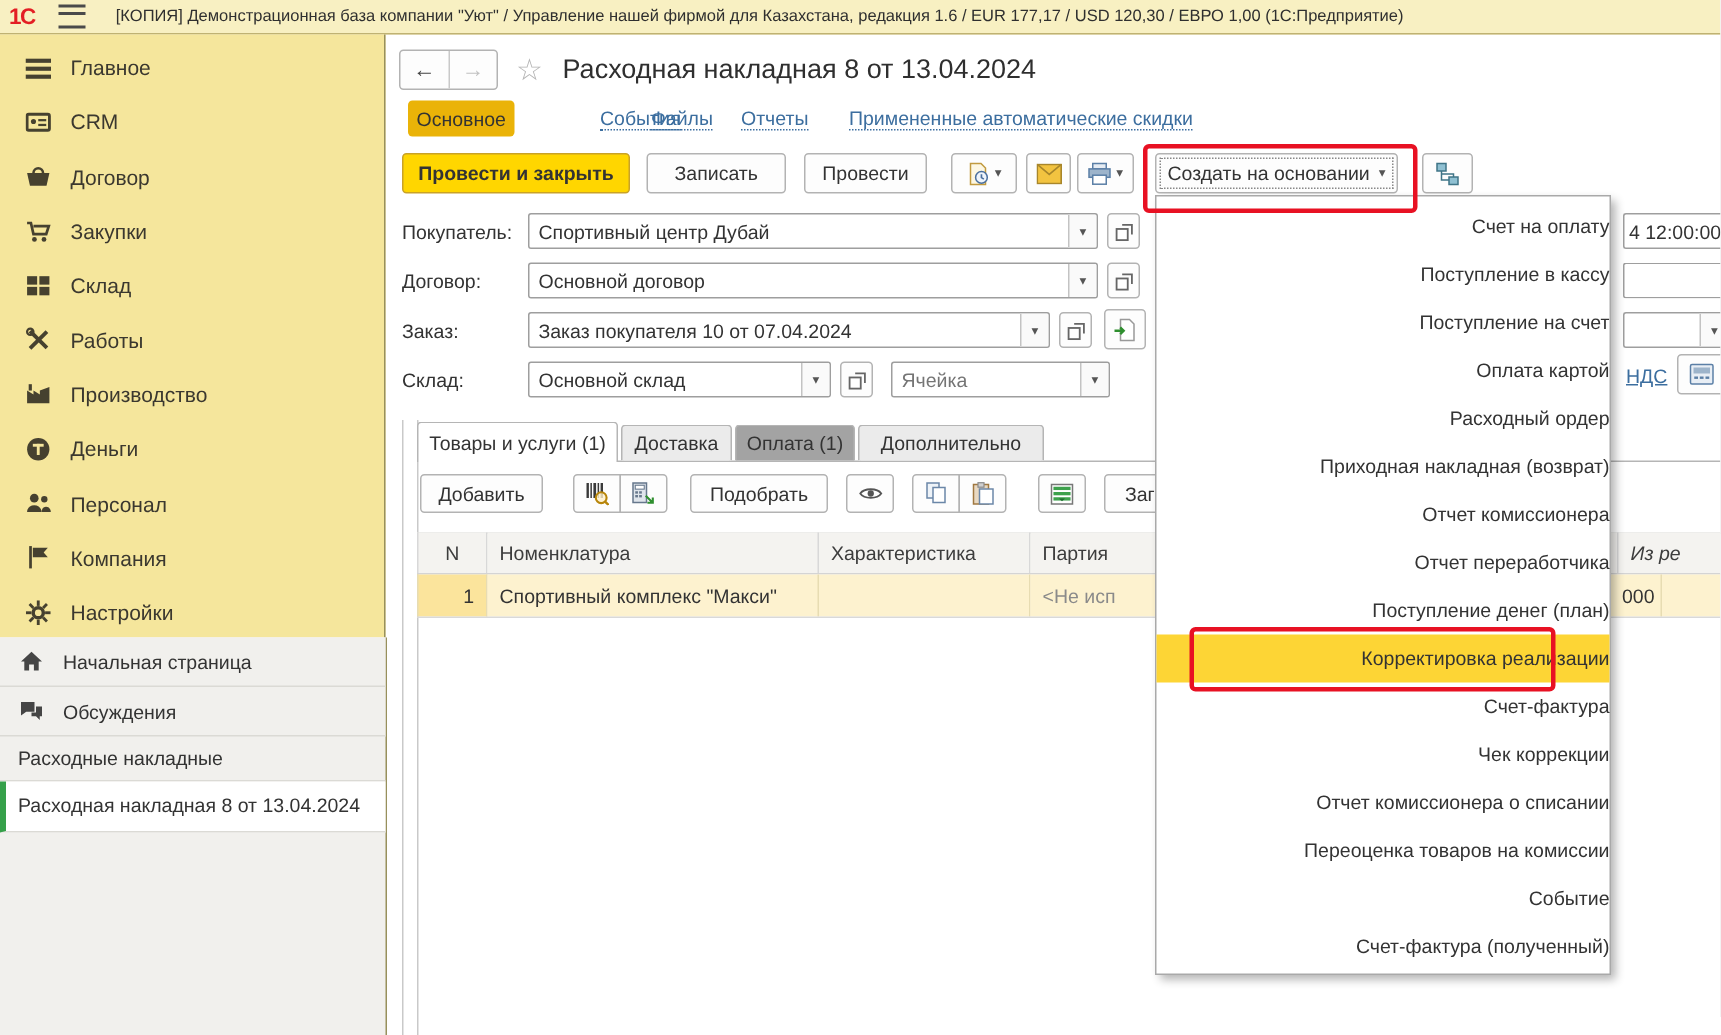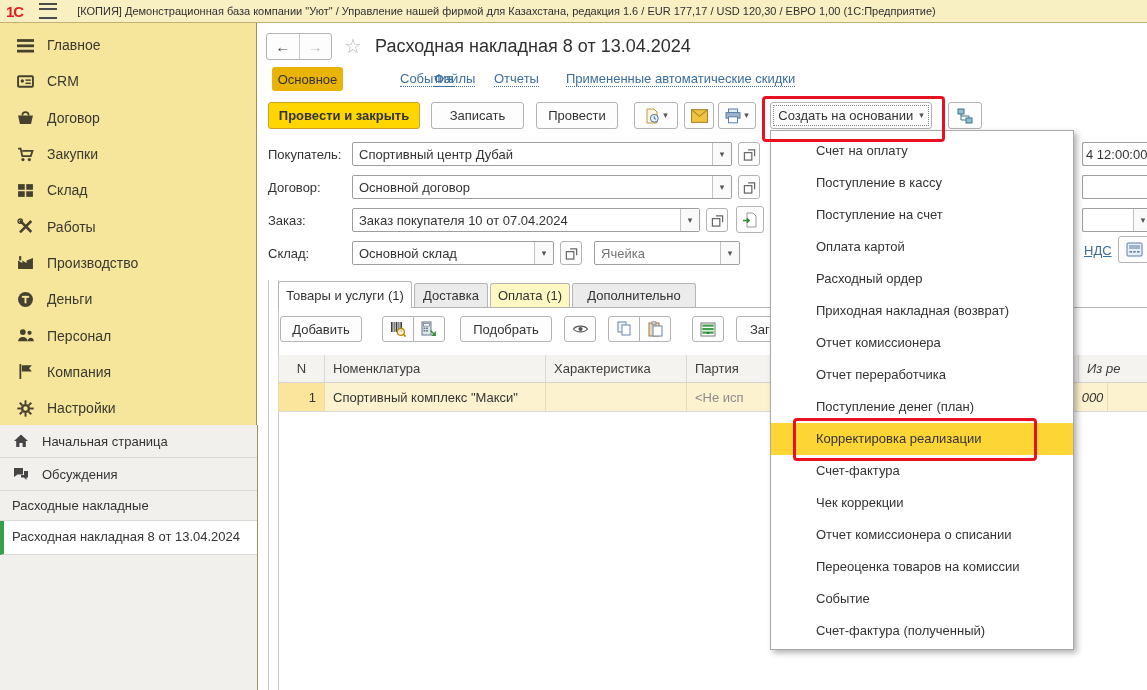--- a/index.html
+++ b/index.html
@@ -41,21 +41,21 @@
   .itab{position:absolute;box-sizing:border-box;border:1px solid #b5b5b5;border-bottom:none;border-radius:3px 3px 0 0;
     display:flex;align-items:center;justify-content:center;font-size:13px;cursor:pointer;}
   .vline{position:absolute;width:1px;background:#c9c9c9;}
   .th{position:absolute;box-sizing:border-box;background:#f4f3f0;border-right:1px solid #d8d8d8;
     display:flex;align-items:center;padding:0 8px;color:#3d3d3d;overflow:hidden;white-space:nowrap;}
   .td{position:absolute;box-sizing:border-box;background:#fdf2cf;border-right:1px solid #e7dcb2;
     display:flex;align-items:center;padding:0 8px;overflow:hidden;white-space:nowrap;}
   
   #menu{left:770px;top:130px;width:304px;height:520px;background:#fff;border:1px solid #a9a9a9;
     box-shadow:3px 3px 6px rgba(0,0,0,.3);z-index:5;padding-top:4px;box-sizing:border-box;}
-  .mitem{height:32px;line-height:32px;padding-left:45px;font-size:13px;color:#333;cursor:pointer;white-space:nowrap;}
+  .mitem{height:32px;line-height:32px;padding-left:45px;font-size:13px;color:#333;cursor:pointer;white-space:nowrap;text-align:right;}
   .mitem.hl{background:#fdd535;}
   .redbox{position:absolute;border:3px solid #e81123;border-radius:4px;z-index:8;pointer-events:none;}
   svg{display:block;}
 </style>
 </head>
 <body>
 
 <div id="screen">
 
   <div id="topbar" class="abs">
@@ -384,21 +384,21 @@
       </span>
     </div>
 
   <div class="abs" style="left:278px;top:307px;width:869px;height:1px;background:#b5b5b5;"></div>
   <div class="itab" style="left:278px;top:281px;width:134px;height:27px;background:#fff;z-index:2;">
     <span>Товары и услуги (1)</span>
     </div>
   <div class="itab" style="left:414px;top:283px;width:74px;height:24px;background:#ebebeb;">
     <span>Доставка</span>
     </div>
-  <div class="itab" style="left:490px;top:283px;width:80px;height:24px;background:#fef9c3;">
+  <div class="itab" style="left:490px;top:283px;width:80px;height:24px;background:#a3a3a3;">
     <span>Оплата (1)</span>
     </div>
   <div class="itab" style="left:572px;top:283px;width:124px;height:24px;background:#ebebeb;">
     <span>Дополнительно</span>
     </div>
 
   <div class="btn" style="left:280px;top:316px;width:82px;height:26px;">
     <span>Добавить</span>
     </div>
   <div class="btn" style="left:382px;top:316px;width:32px;height:26px;border-radius:3px 0 0 3px;">
@@ -497,21 +497,21 @@
     </div>
   <div class="td" style="left:325px;top:383px;width:221px;height:28px;">
     <span>Спортивный комплекс "Макси"</span>
     </div>
   <div class="td" style="left:546px;top:383px;width:141px;height:28px;">
     <span></span>
     </div>
   <div class="td" style="left:687px;top:383px;width:391px;height:28px;border-right:none;color:#8a8a8a;">
     <span>&lt;Не исп</span>
     </div>
-  <div class="td" style="left:1078px;top:383px;width:30px;height:28px;justify-content:center;padding:0 4px;font-style:italic;">
+  <div class="td" style="left:1078px;top:383px;width:30px;height:28px;justify-content:flex-end;padding:0 4px;">
     <span>000</span>
     </div>
   <div class="td" style="left:1108px;top:383px;width:39px;height:28px;border-right:none;"></div>
   <div class="abs" style="left:278px;top:411px;width:869px;height:1px;background:#d9d9d9;"></div>
 
   <div id="menu" class="abs">
     <div class="mitem">Счет на оплату</div>
     <div class="mitem">Поступление в кассу</div>
     <div class="mitem">Поступление на счет</div>
     <div class="mitem">Оплата картой</div>

